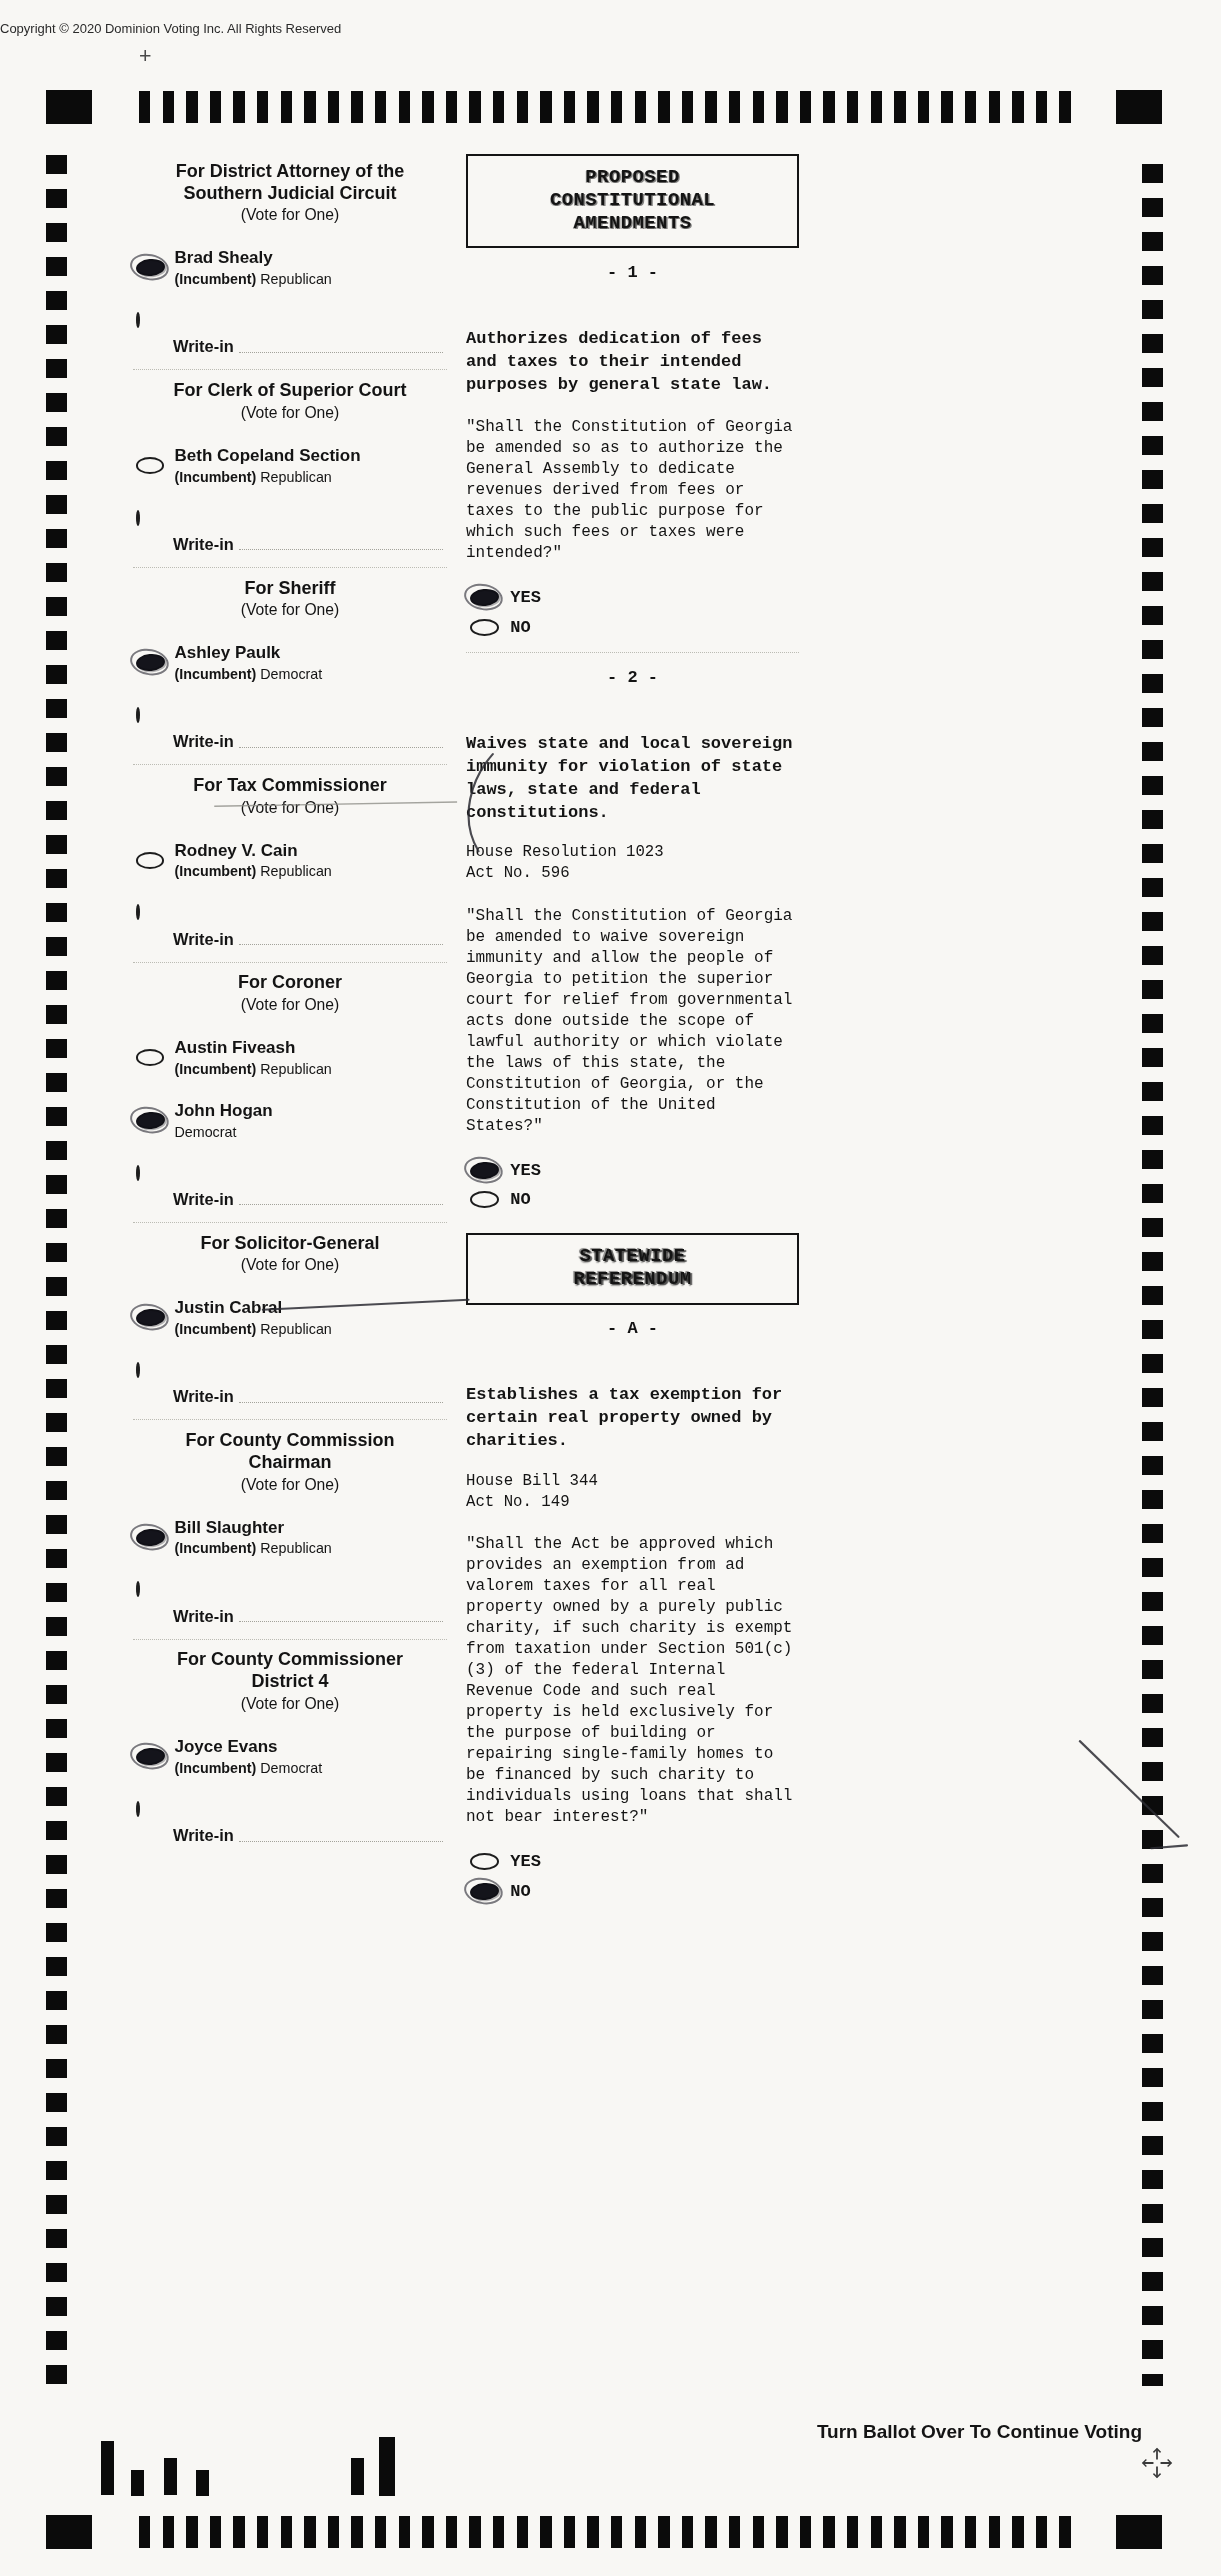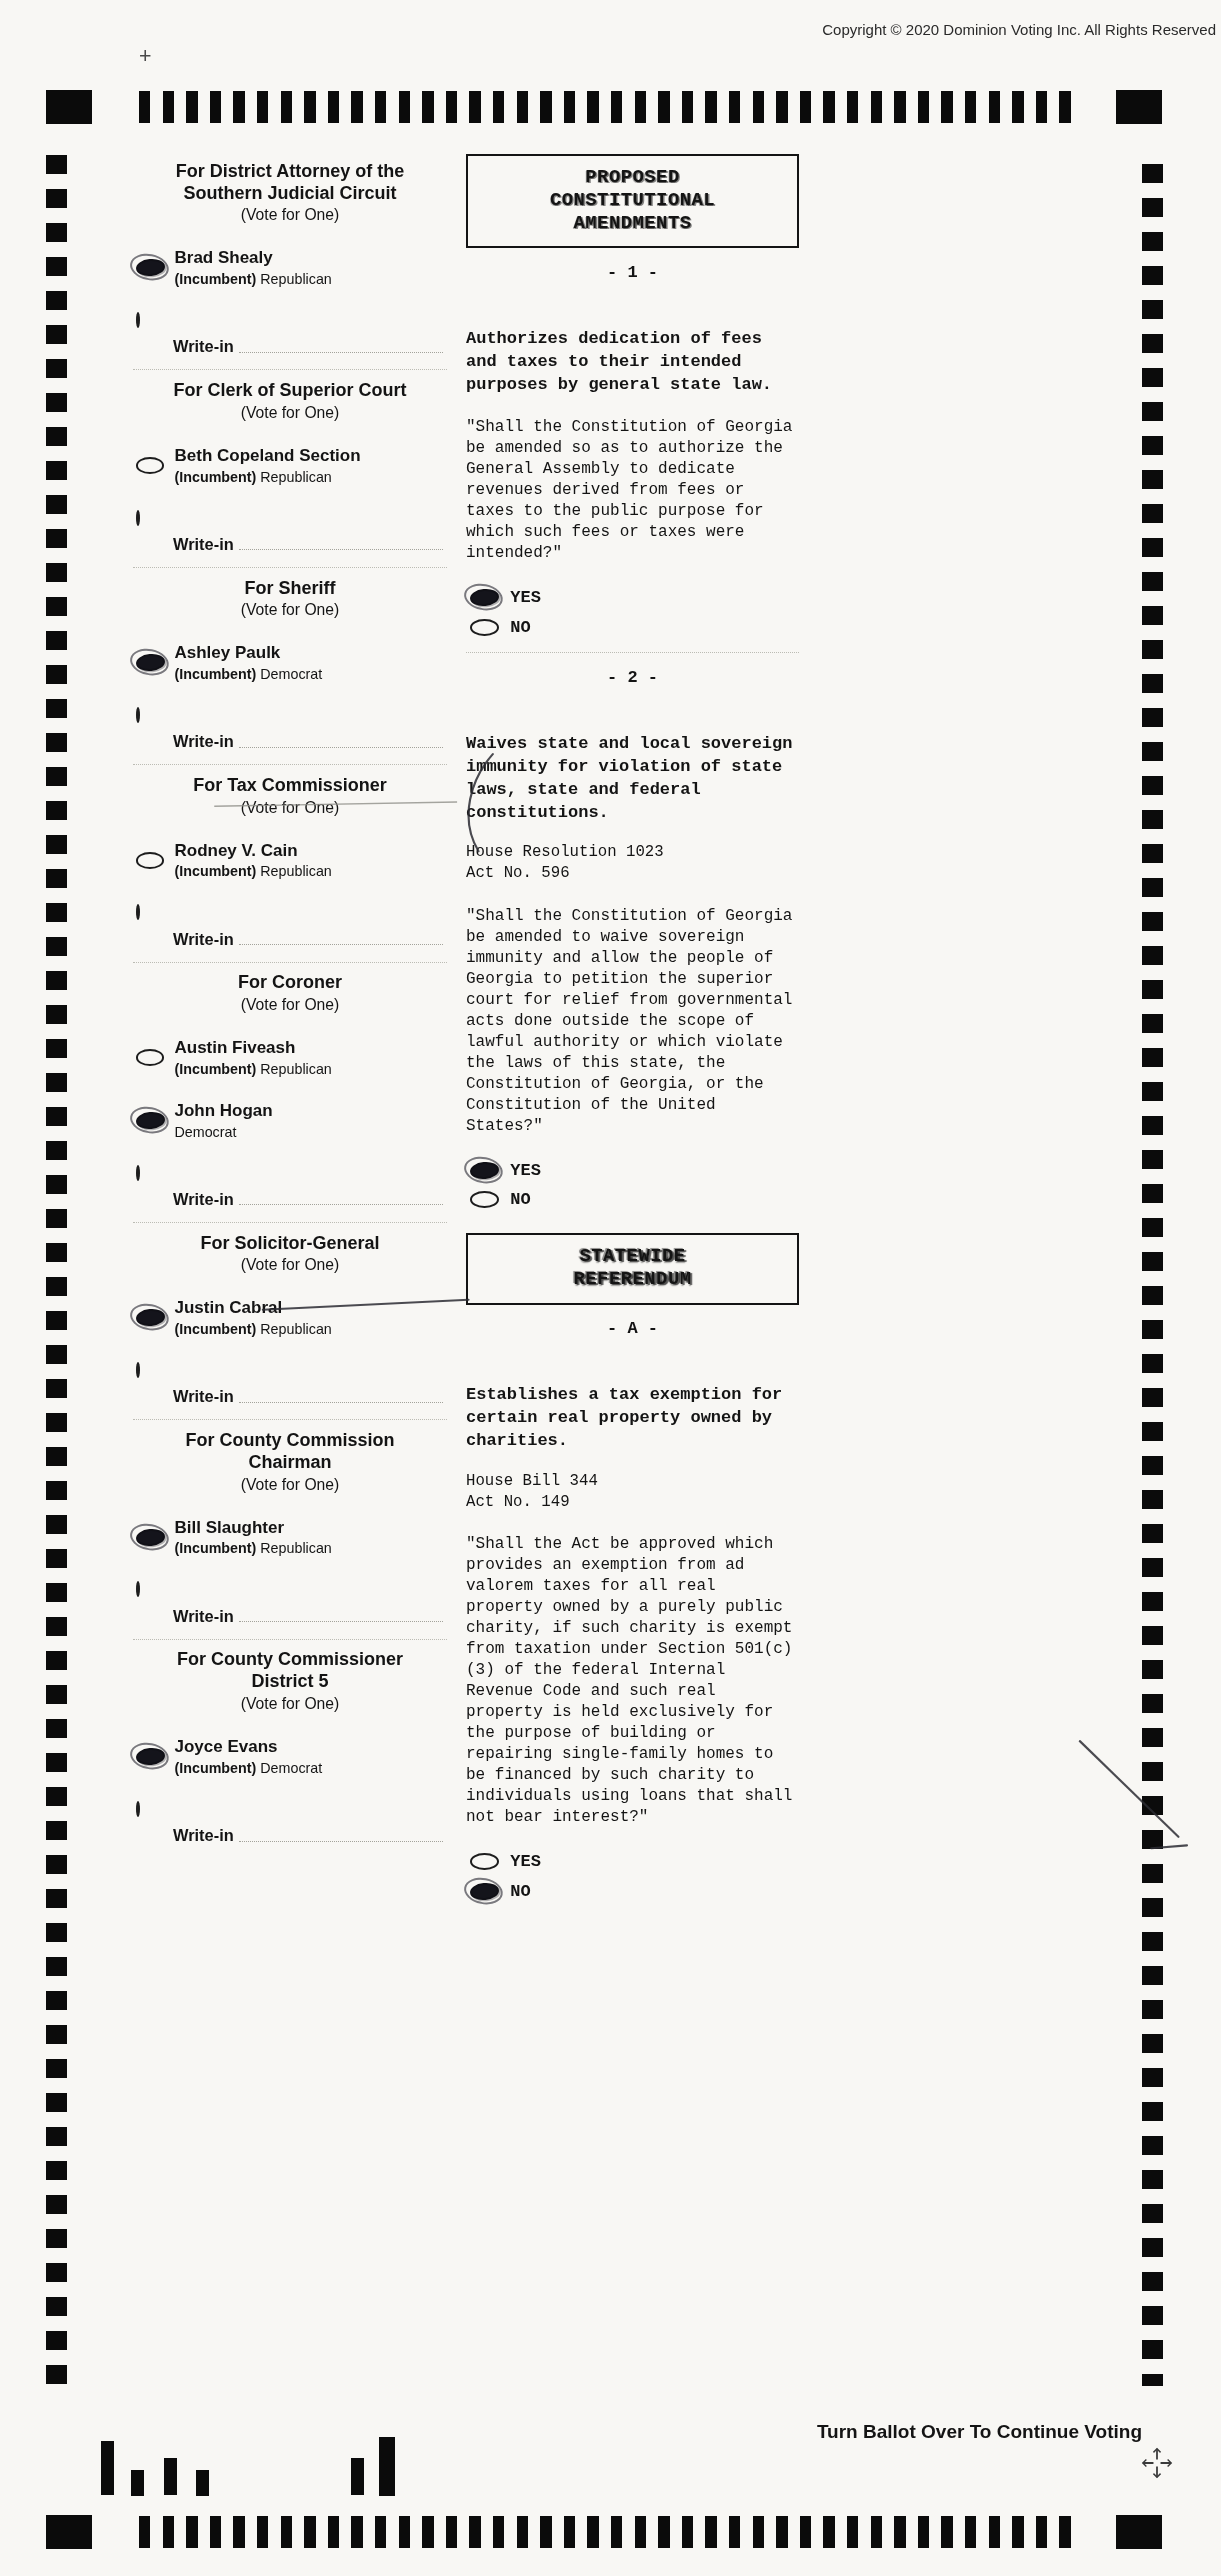--- a/index.html
+++ b/index.html
@@ -4,21 +4,21 @@
 <style>
   * { margin:0; padding:0; box-sizing:border-box; }
   html,body { background:#d9d9d6; }
   .page {
     position:relative; width:1222px; height:2576px;
     background:#f8f7f4; color:#141414;
     font-family:"Liberation Sans", sans-serif;
     overflow:hidden;
   }
   
-  .copyright { position:absolute; top:21.4px; left:8px; width:1208px; text-align:right; font-size:15px; color:#2a2a2a; }
+  .copyright { position:absolute; top:21.4px; left:0; width:1208px; text-align:left; font-size:13px; color:#2a2a2a; }
   .plus-mark { position:absolute; top:44px; left:139px; font-size:21.4px; color:#4a4a4a; }
   .timing-row { position:absolute; left:46px; width:1116px; height:34px; }
   .timing-top { top:90px; }
   .timing-bottom { top:2515px; }
   .end-square { position:absolute; top:0; width:46px; height:34px; background:#0b0b0b; }
   .end-square.right { right:0; }
   .bars { position:absolute; left:93px; right:86px; top:0.7px; bottom:0.7px;
     background:repeating-linear-gradient(90deg,#0b0b0b 0 11.4px, transparent 11.4px 23.6px); }
   .side-squares { position:absolute; width:21.4px;
     background:repeating-linear-gradient(180deg,#0b0b0b 0 18.6px, transparent 18.6px 34px); }
@@ -242,21 +242,21 @@
         <div class="writein-row">
           <span class="writein-label">Write-in</span>
           <span class="writein-line"></span>
         </div>
       </div>
     </section>
 
     <section class="contest">
       <div class="contest-title">
         <div>For County Commissioner</div>
-        <div>District 5</div>
+        <div>District 4</div>
       </div>
       <div class="contest-instr">(Vote for One)</div>
       <div class="cand">
         <span class="bubble filled"></span>
         <div>
           <div class="cand-name">Joyce Evans</div>
           <div class="cand-aff"><span class="inc">(Incumbent)</span> <span>Democrat</span></div>
         </div>
       </div>
       <div class="writein">

